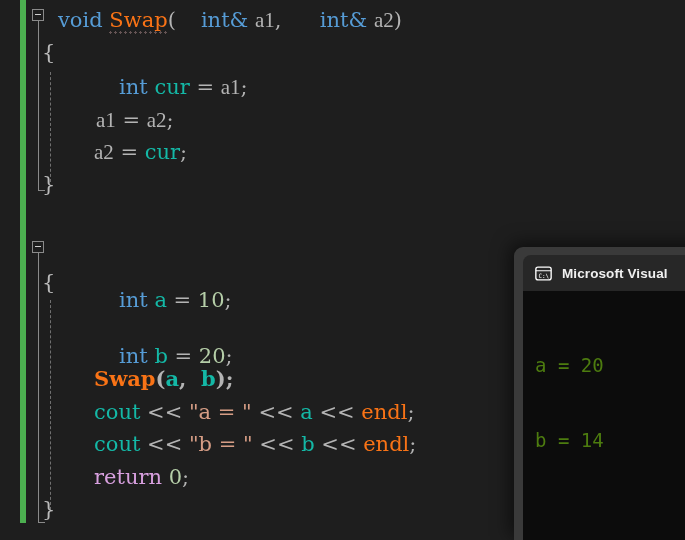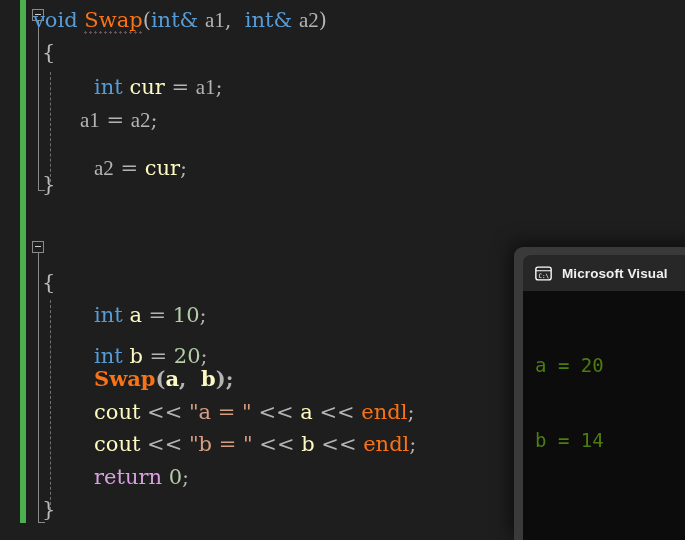--- a/index.html
+++ b/index.html
@@ -46,24 +46,24 @@
     color: #d4d4d4;
   }
   .line {
     position: absolute;
     left: 33px;
     height: 32.5px;
     white-space: pre;
   }
 
   
-  .kw   { color: #569cd6; }            
+  .kw   { color: #569cd6; margin-left: 25px; }            
   .kw2  { color: #d8a0df; }            
   .fn   { color: #f97316; }            
-  .var  { color: #fef9c3; }            
+  .var  { color: #14b8a6; }            
   .id   { color: #b4b4b4; font-family: Liberation Serif, serif; }            
   .num  { color: #b5cea8; }            
   .str  { color: #d69d85; }            
   .pun  { color: #b4b4b4; }
   .brace{ color: #bbbbbb; }
   .op   { color: #b4b4b4; }
 
   
   .squiggle {
     position: relative;
@@ -205,35 +205,35 @@
     
     <div class="line" style="top:4px;"><span class="kw">void</span><span class="pun"> </span><span class="fn squiggle">Swap</span><span class="pun">(</span><span class="kw">int&amp;</span><span class="pun"> </span><span class="id">a1</span><span class="pun">, </span><span class="pun"> </span><span class="kw">int&amp;</span><span class="pun"> </span><span class="id">a2</span><span class="pun">)</span></div>
 
     
     <div class="line" style="top:36px; left:42px;"><span class="brace">{</span></div>
 
     
     <div class="line" style="top:71px; left:94px;"><span class="kw">int</span><span class="pun"> </span><span class="var">cur</span><span class="op"> = </span><span class="id">a1</span><span class="pun">;</span></div>
 
     
-    <div class="line" style="top:104px; left:80px;"><span class="id">a1</span><span class="op"> = </span><span class="id">a2</span><span class="pun">;</span></div>
-
-    
-    <div class="line" style="top:136px; left:94px;margin-top:16px;"><span class="id">a2</span><span class="op"> = </span><span class="var">cur</span><span class="pun">;</span></div>
+    <div class="line" style="top:104px; left:96px;"><span class="id">a1</span><span class="op"> = </span><span class="id">a2</span><span class="pun">;</span></div>
+
+    
+    <div class="line" style="top:136px; left:94px;"><span class="id">a2</span><span class="op"> = </span><span class="var">cur</span><span class="pun">;</span></div>
 
     
     <div class="line" style="top:168px; left:42px;"><span class="brace">}</span></div>
 
     
 
     
     <div class="line" style="top:266px; left:42px;"><span class="brace">{</span></div>
 
     
-    <div class="line" style="top:299px; left:94px;"><span class="kw">int</span><span class="pun"> </span><span class="var">a</span><span class="op"> = </span><span class="num">10</span><span class="pun">;</span></div>
+    <div class="line" style="top:284px; left:94px;"><span class="kw">int</span><span class="pun"> </span><span class="var">a</span><span class="op"> = </span><span class="num">10</span><span class="pun">;</span></div>
 
     
     <div class="line" style="top:340px; left:94px;"><span class="kw">int</span><span class="pun"> </span><span class="var">b</span><span class="op"> = </span><span class="num">20</span><span class="pun">;</span></div>
 
     
     <div class="line" style="top:363px; left:94px;font-weight:bold;"><span class="fn">Swap</span><span class="pun">(</span><span class="var">a</span><span class="pun">, </span><span class="pun"> </span><span class="var">b</span><span class="pun">)</span><span class="pun">;</span></div>
 
     
     <div class="line" style="top:396px; left:94px;"><span class="var">cout</span><span class="op"> &lt;&lt; </span><span class="str">"a = "</span><span class="op"> &lt;&lt; </span><span class="var">a</span><span class="op"> &lt;&lt; </span><span class="fn">endl</span><span class="pun">;</span></div>
 

